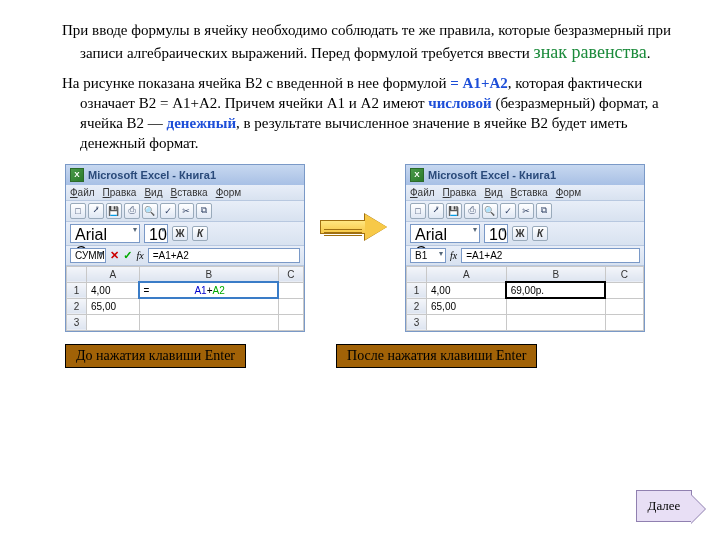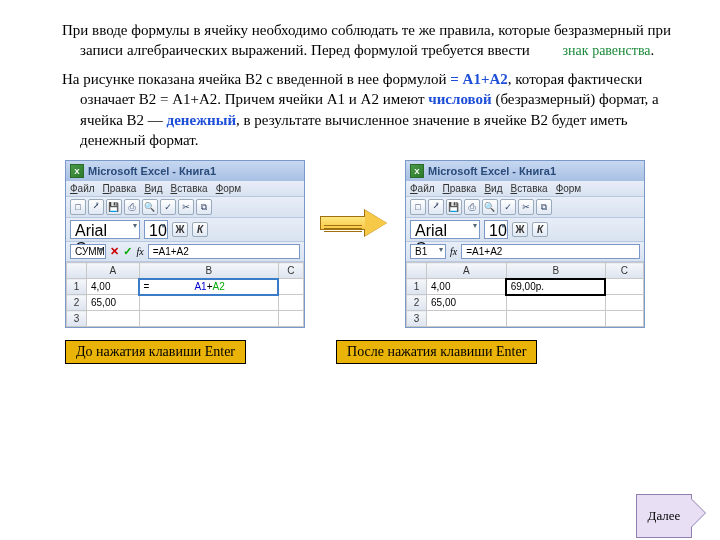--- a/index.html
+++ b/index.html
@@ -9,21 +9,21 @@
     height: 540px;
     background: #fff;
     font-family: Georgia, 'Times New Roman', serif;
     font-size: 15px;
     color: #000;
     position: relative;
     padding: 20px 30px 0 40px;
   }
   .para { margin: 0 0 8px 0; line-height: 1.35; }
   .indent { text-indent: -18px; padding-left: 40px; }
-  .green { color: #1a8a3a; font-size: 14px; margin-left: 29px; }
+  .green { color: #1a8a3a; font-size: 18px; }
   .red { color: #1d4ed8; }
   .bold { font-weight: bold; }
   .shots {
     display: flex;
     align-items: flex-start;
     margin-top: 10px;
     gap: 0;
     padding-left: 25px;
   }
   .excel {
@@ -185,31 +185,31 @@
     display:flex; flex-direction:column; gap:2px;
   }
   .arrow-lines div { height:1px; background:#a07010; }
   .captions {
     display:flex;
     margin-top: 12px;
     padding-left: 25px;
     gap: 90px;
   }
   .caption {
-    background:#eab308;
+    background:#a16207;
     border:1px solid #000;
     padding: 3px 10px;
     font-family: Georgia, serif;
     font-size: 14px;
   }
   .next-btn {
     position:absolute;
     right: 28px;
-    bottom: 2px;
-    width: 56px; height: 44px;
+    bottom: 18px;
+    width: 56px; height: 32px;
     background:#e8dff5;
     border:1px solid #9080b0;
     display:flex;align-items:center;justify-content:center;
     font-family: Georgia, serif;
     font-size:13px;
     color:#000;
   }
   .next-btn::before {
     content:"";
     position:absolute; right:-14px; top:4px;

